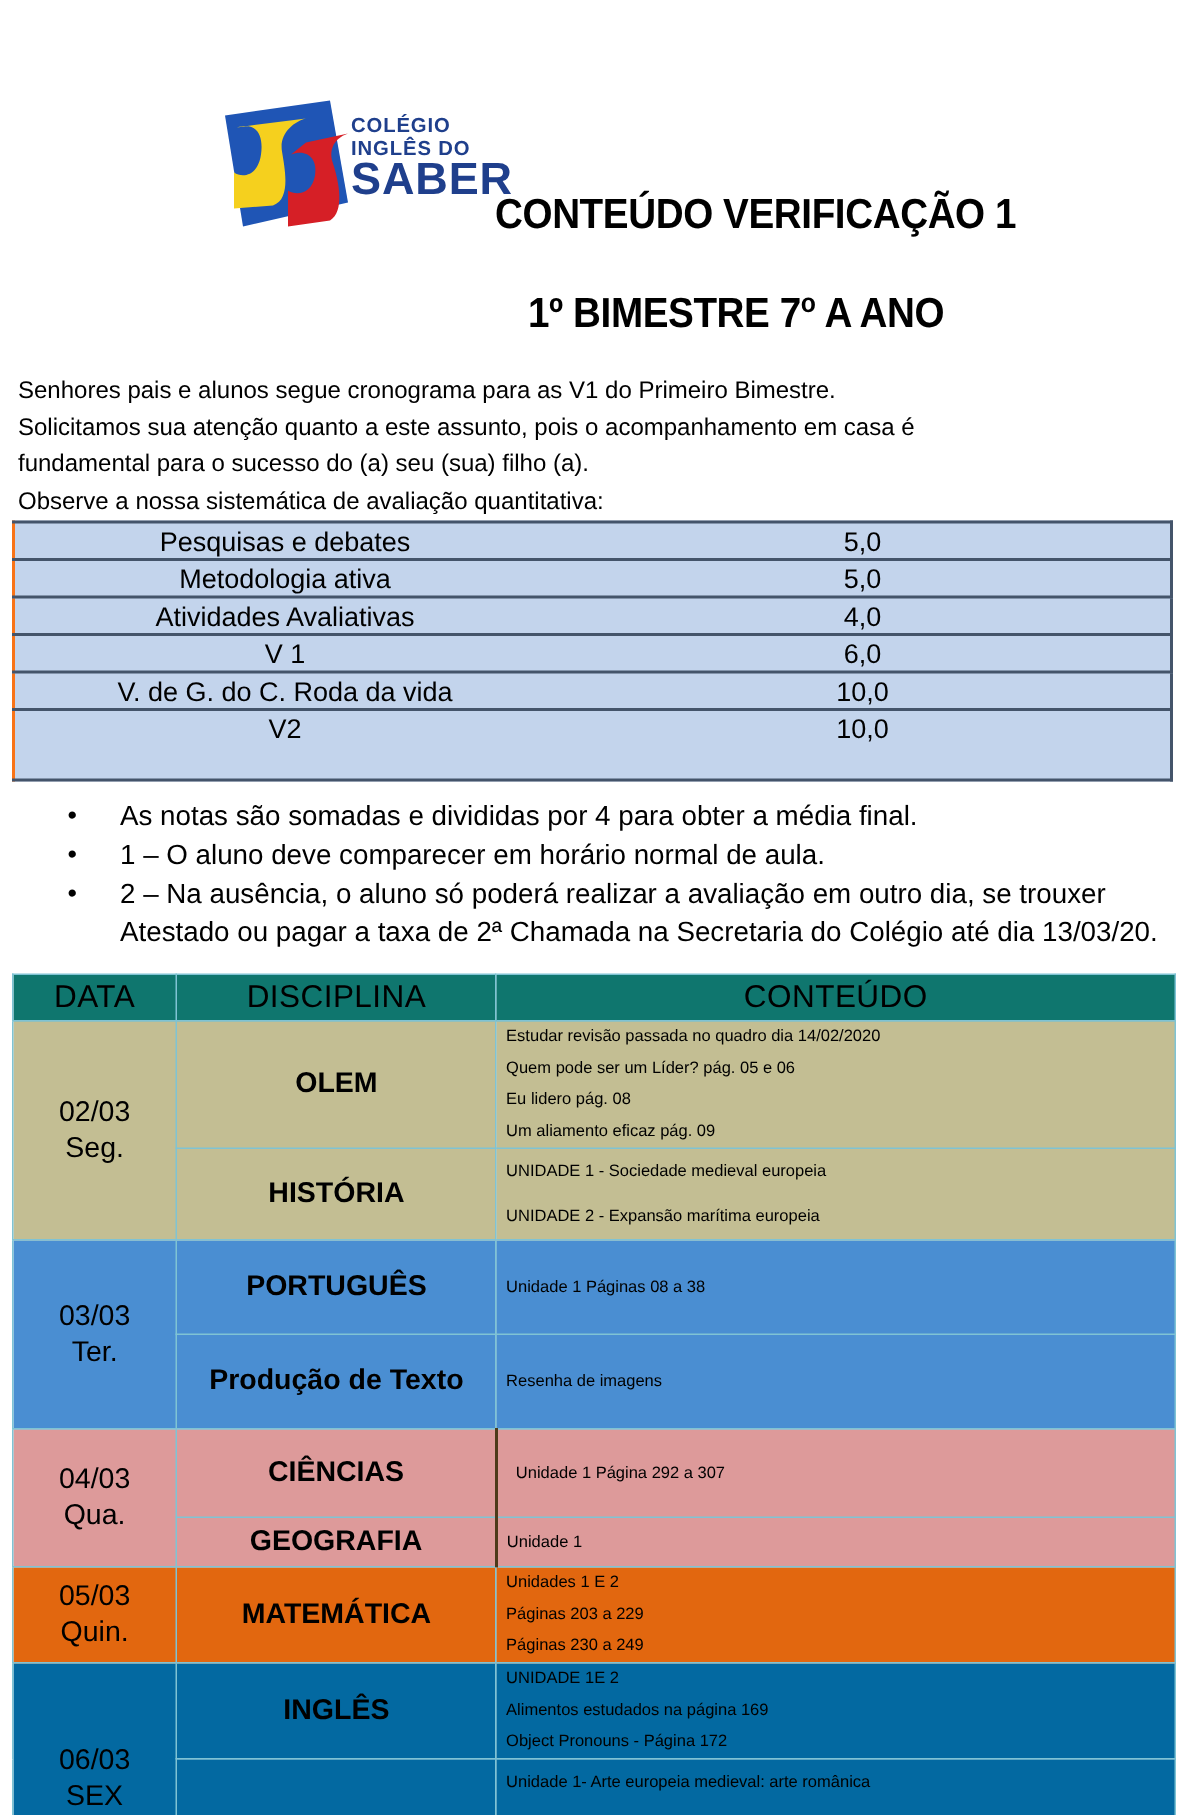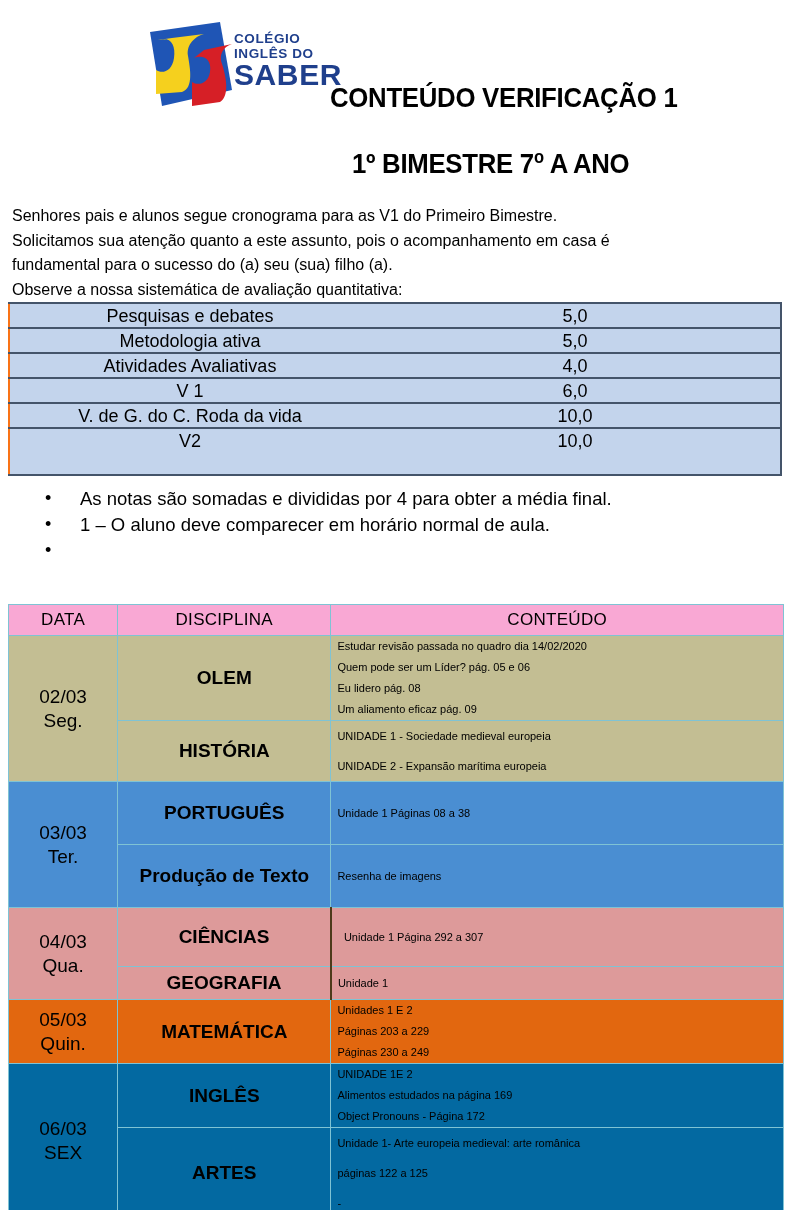--- a/index.html
+++ b/index.html
@@ -8,21 +8,21 @@
     width:800px;height:1210px;
     background:#ffffff;
     font-family:"Liberation Sans", sans-serif;
     color:#000;
     overflow:hidden;
     position:relative;
   }
   .page{position:relative;width:800px;height:1210px;}
 
   
-  .header{position:relative;height:196px;}
+  .header{position:relative;height:196px;margin-top:45px;}
   .logo-wrap{position:absolute;left:142px;top:14px;width:215px;height:100px;}
   .logo-mark{position:absolute;left:0;top:4px;width:96px;height:96px;}
   .logo-text{position:absolute;left:92px;top:18px;width:130px;
     color:#1F3F8C;font-family:"Liberation Sans", sans-serif;font-weight:bold;}
   .lt1{font-size:13.5px;letter-spacing:.6px;line-height:14px;}
   .lt2{font-size:13.5px;letter-spacing:.6px;line-height:15px;}
   .lt3{font-size:30px;letter-spacing:.6px;line-height:26px;margin-top:1px;}
 
   .title1{
     position:absolute;left:330px;top:82px;
@@ -74,21 +74,21 @@
   .sched td{
     border:1px solid #7FC3D4;
     padding:0 6px;
     vertical-align:middle;
     color:#000;
   }
   .col-date{width:109px;}
   .col-disc{width:213px;}
   .col-cont{width:452px;}
 
-  .th{background:#f9a8d4;text-align:center;font-size:17px;height:30px;
+  .th{background:#0f766e;text-align:center;font-size:21px;height:30px;
       font-weight:normal;letter-spacing:.3px;}
   .date-cell{text-align:center;font-size:19px;line-height:24px;}
   .disc-cell{text-align:center;font-weight:bold;font-size:19px;line-height:24px;}
   .cont-cell{text-align:left;font-size:11px;line-height:21px;}
   .cont-cell .ln{display:block;}
 
   .bg-olive{background:#C3BE93;}
   .bg-blue{background:#4A8ED2;}
   .bg-pink{background:#DD9A9A;}
   .bg-orange{background:#E2670F;}
@@ -163,20 +163,21 @@
     <div class="li">
       <span class="dot">•</span>
       <span>As notas são somadas e divididas por 4 para obter a média final.</span>
     </div>
     <div class="li">
       <span class="dot">•</span>
       <span>1 – O aluno deve comparecer em horário normal de aula.</span>
     </div>
     <div class="li j">
       <span class="dot">•</span>
+      <span>2 – Na ausência, o aluno só poderá realizar a avaliação em outro dia, se trouxer Atestado ou pagar a taxa de 2ª Chamada na Secretaria do Colégio até dia 13/03/20.</span>
     </div>
   </div>
 
   <table class="sched">
     <colgroup>
       <col class="col-date">
         <col class="col-disc">
         <col class="col-cont">
     </colgroup>
     <tbody>

